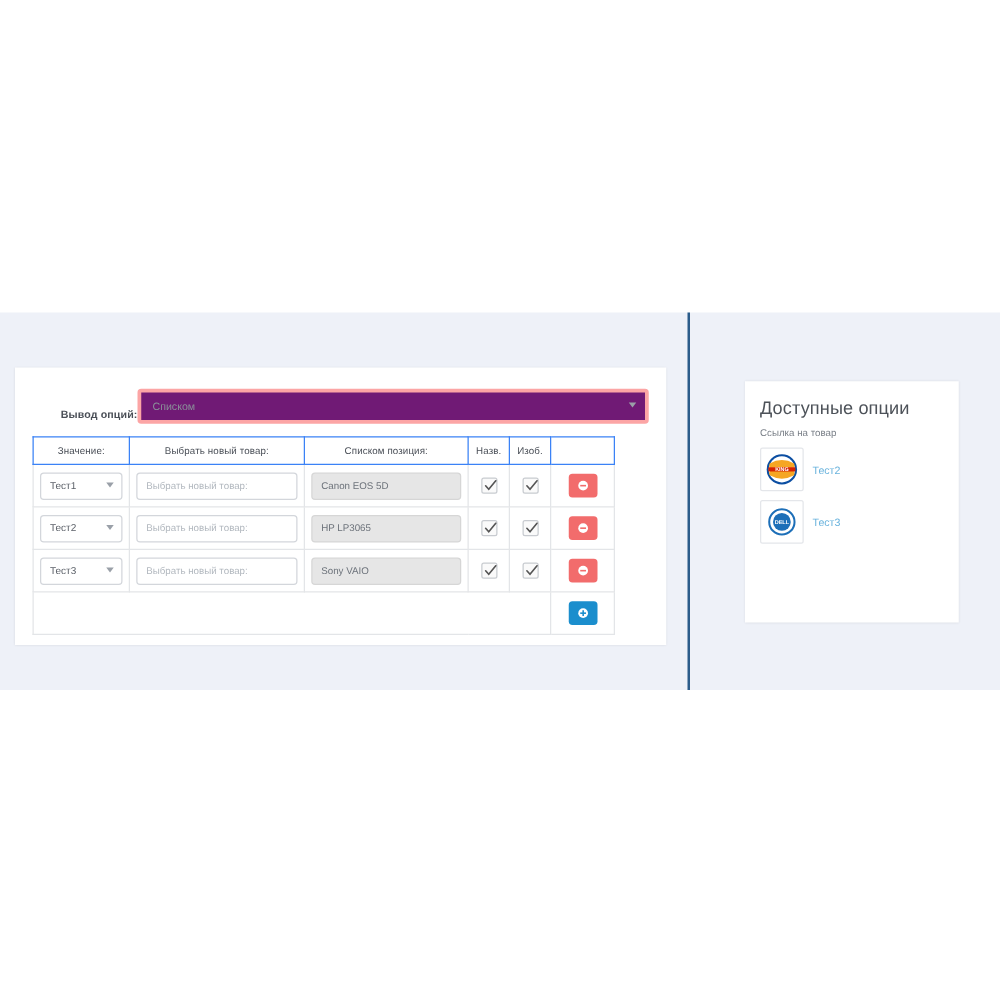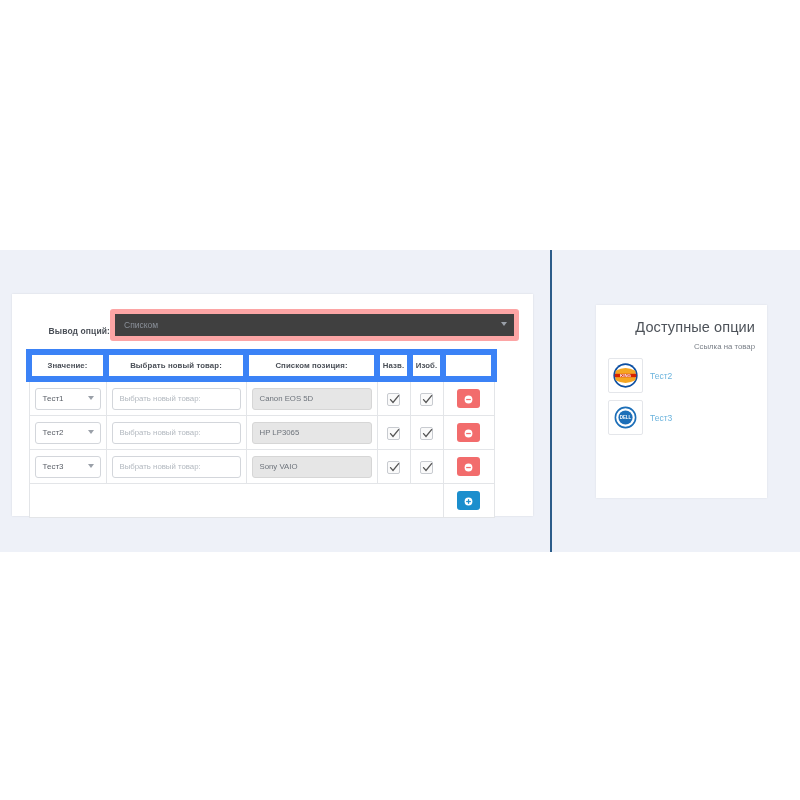--- a/index.html
+++ b/index.html
@@ -72,23 +72,23 @@
     width: 84px;
     flex: 0 0 84px;
     text-align: right;
     letter-spacing: 0.1px;
     margin-top: 12px;
   }
   .select-outer {
     position: relative;
     flex: 1 1 auto;
     height: 22px;
-    border: 5px solid #fca5a5;
+    border: 3px solid #fca5a5;
     border-radius: 3px;
-    background: #404040;
+    background: #701a75;
   }
   .select-outer .sel-text {
     position: absolute;
     left: 9px;
     top: 0;
     line-height: 22px;
     font-size: 8.5px;
     color: #8a9099;
   }
   .caret {
@@ -102,24 +102,24 @@
   }
 
   
   .opt-table {
     margin: 7px 14px 0 14px;
     width: 465px;
     border-collapse: collapse;
     table-layout: fixed;
   }
   .opt-table th {
-    border: 6px solid #3b82f6;
+    border: 1px solid #3b82f6;
     background: #ffffff;
     font-size: 7.8px;
-    font-weight: bold;
+    font-weight: normal;
     color: #4a4f57;
     height: 21px;
     text-align: center;
     letter-spacing: 0.1px;
     padding: 0;
   }
   .opt-table td {
     border: 1px solid #e3e5e8;
     background: #ffffff;
     height: 33px;
@@ -206,21 +206,21 @@
   
   .right-card {
     position: absolute;
     left: 596px;
     top: 305px;
     width: 171px;
     height: 193px;
     background: #ffffff;
     box-shadow: 0 0 2px rgba(0,0,0,0.08);
   }
-  .right-inner { padding: 14px 12px 0 12px; text-align: right; }
+  .right-inner { padding: 14px 12px 0 12px; }
   .avail-title {
     font-size: 14.5px;
     color: #4d5259;
     font-weight: normal;
     margin: 0 0 7px 0;
     letter-spacing: 0.1px;
   }
   .avail-sub {
     font-size: 7.8px;
     color: #797f87;

